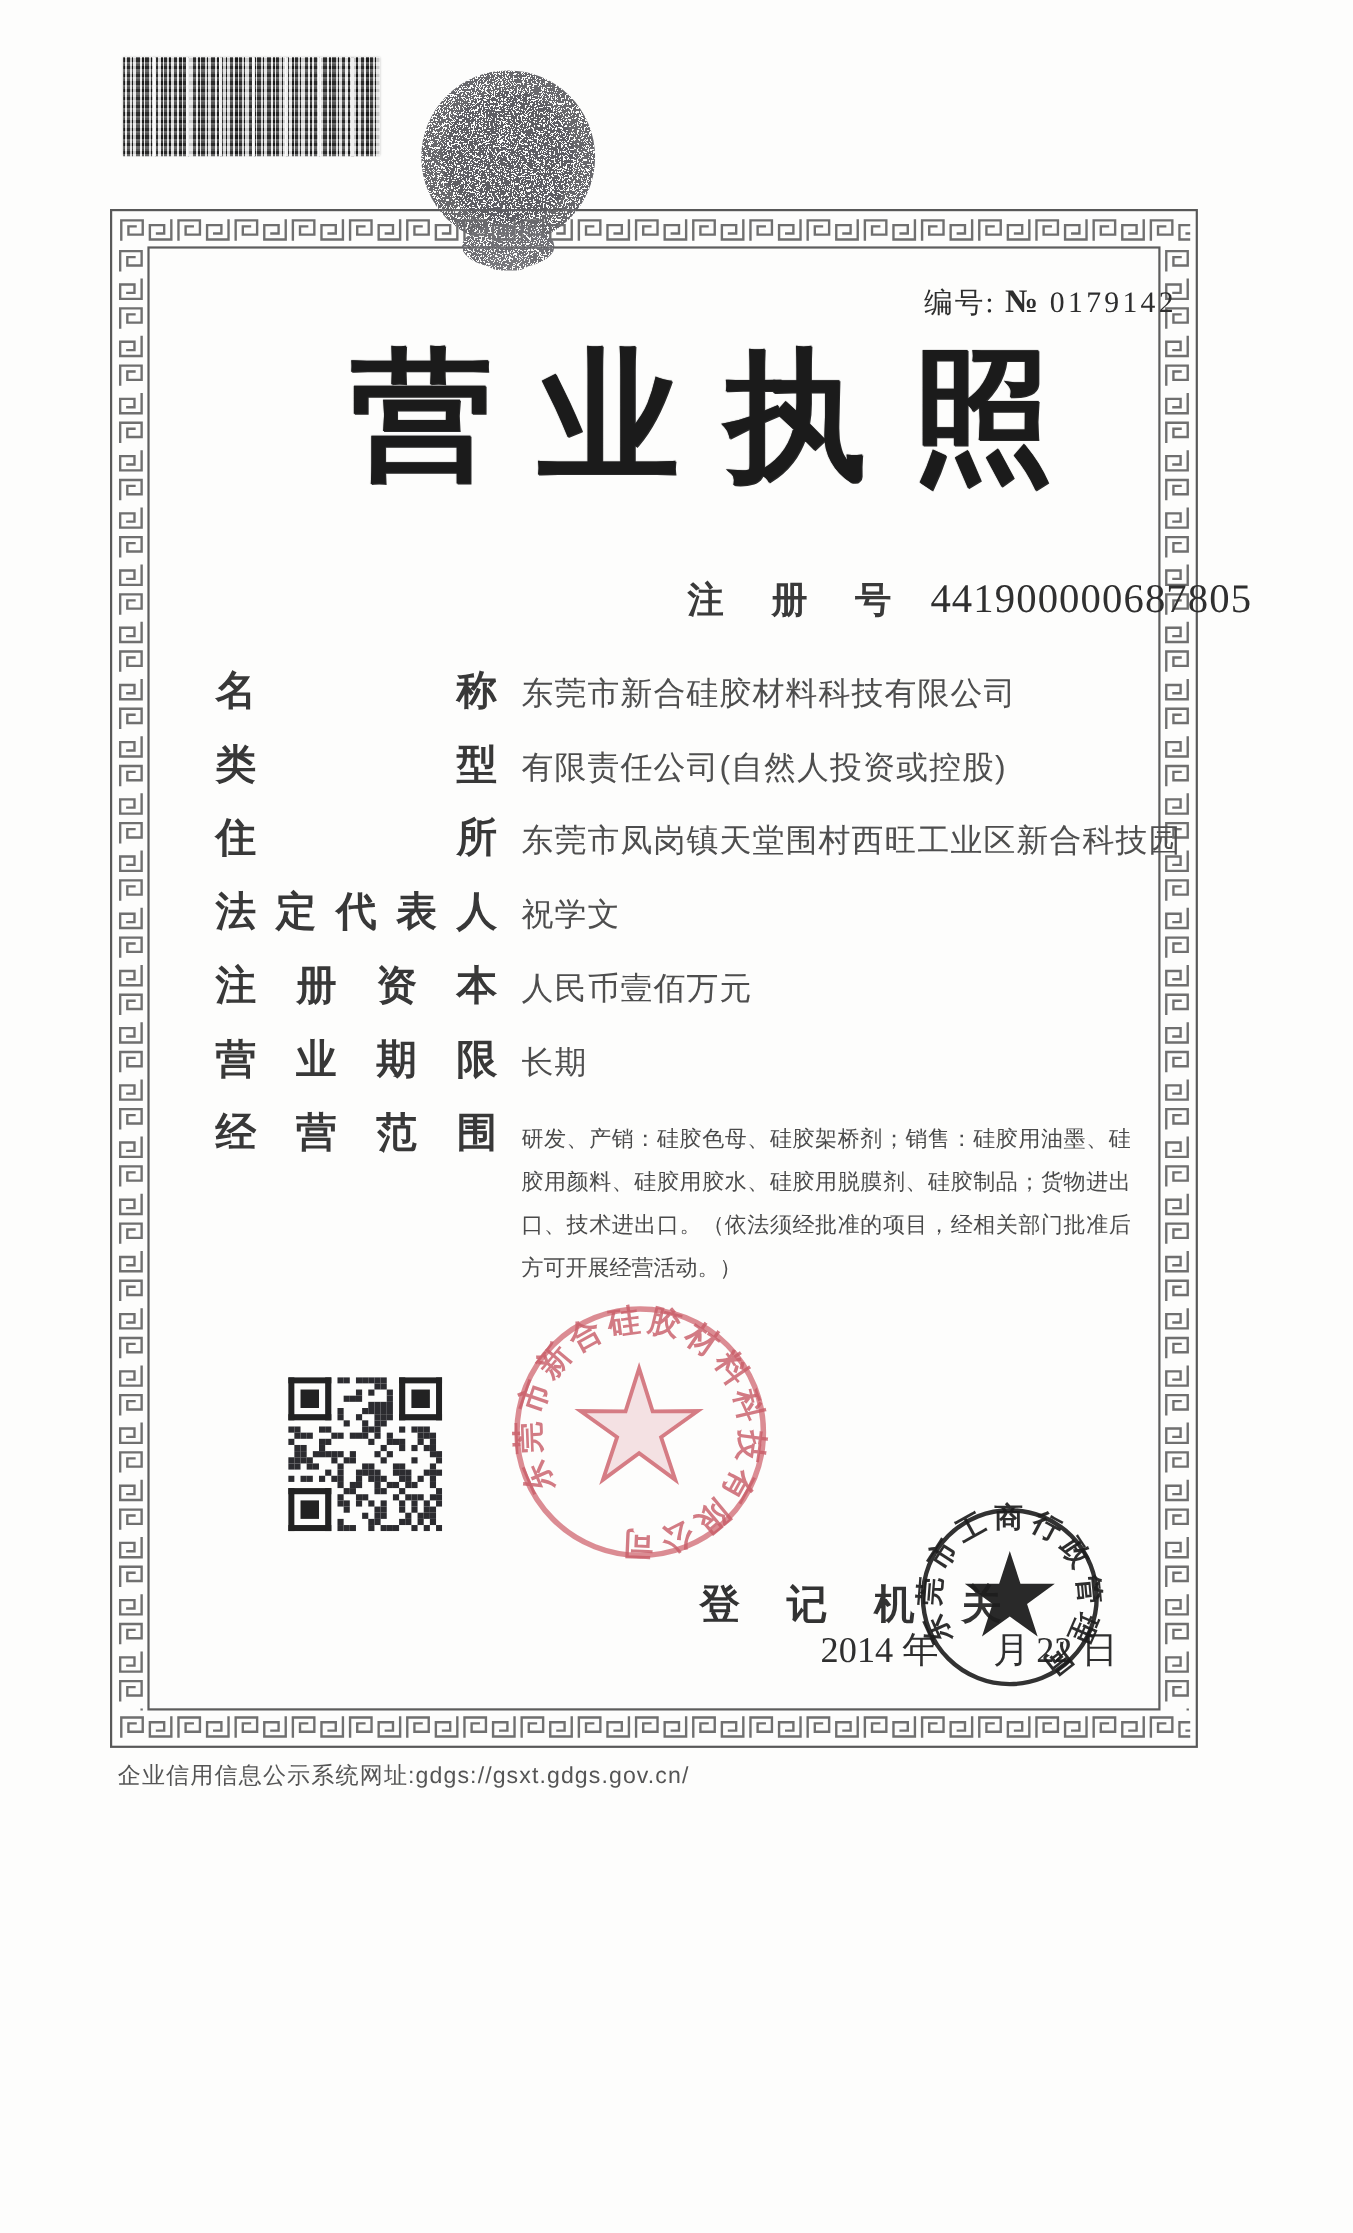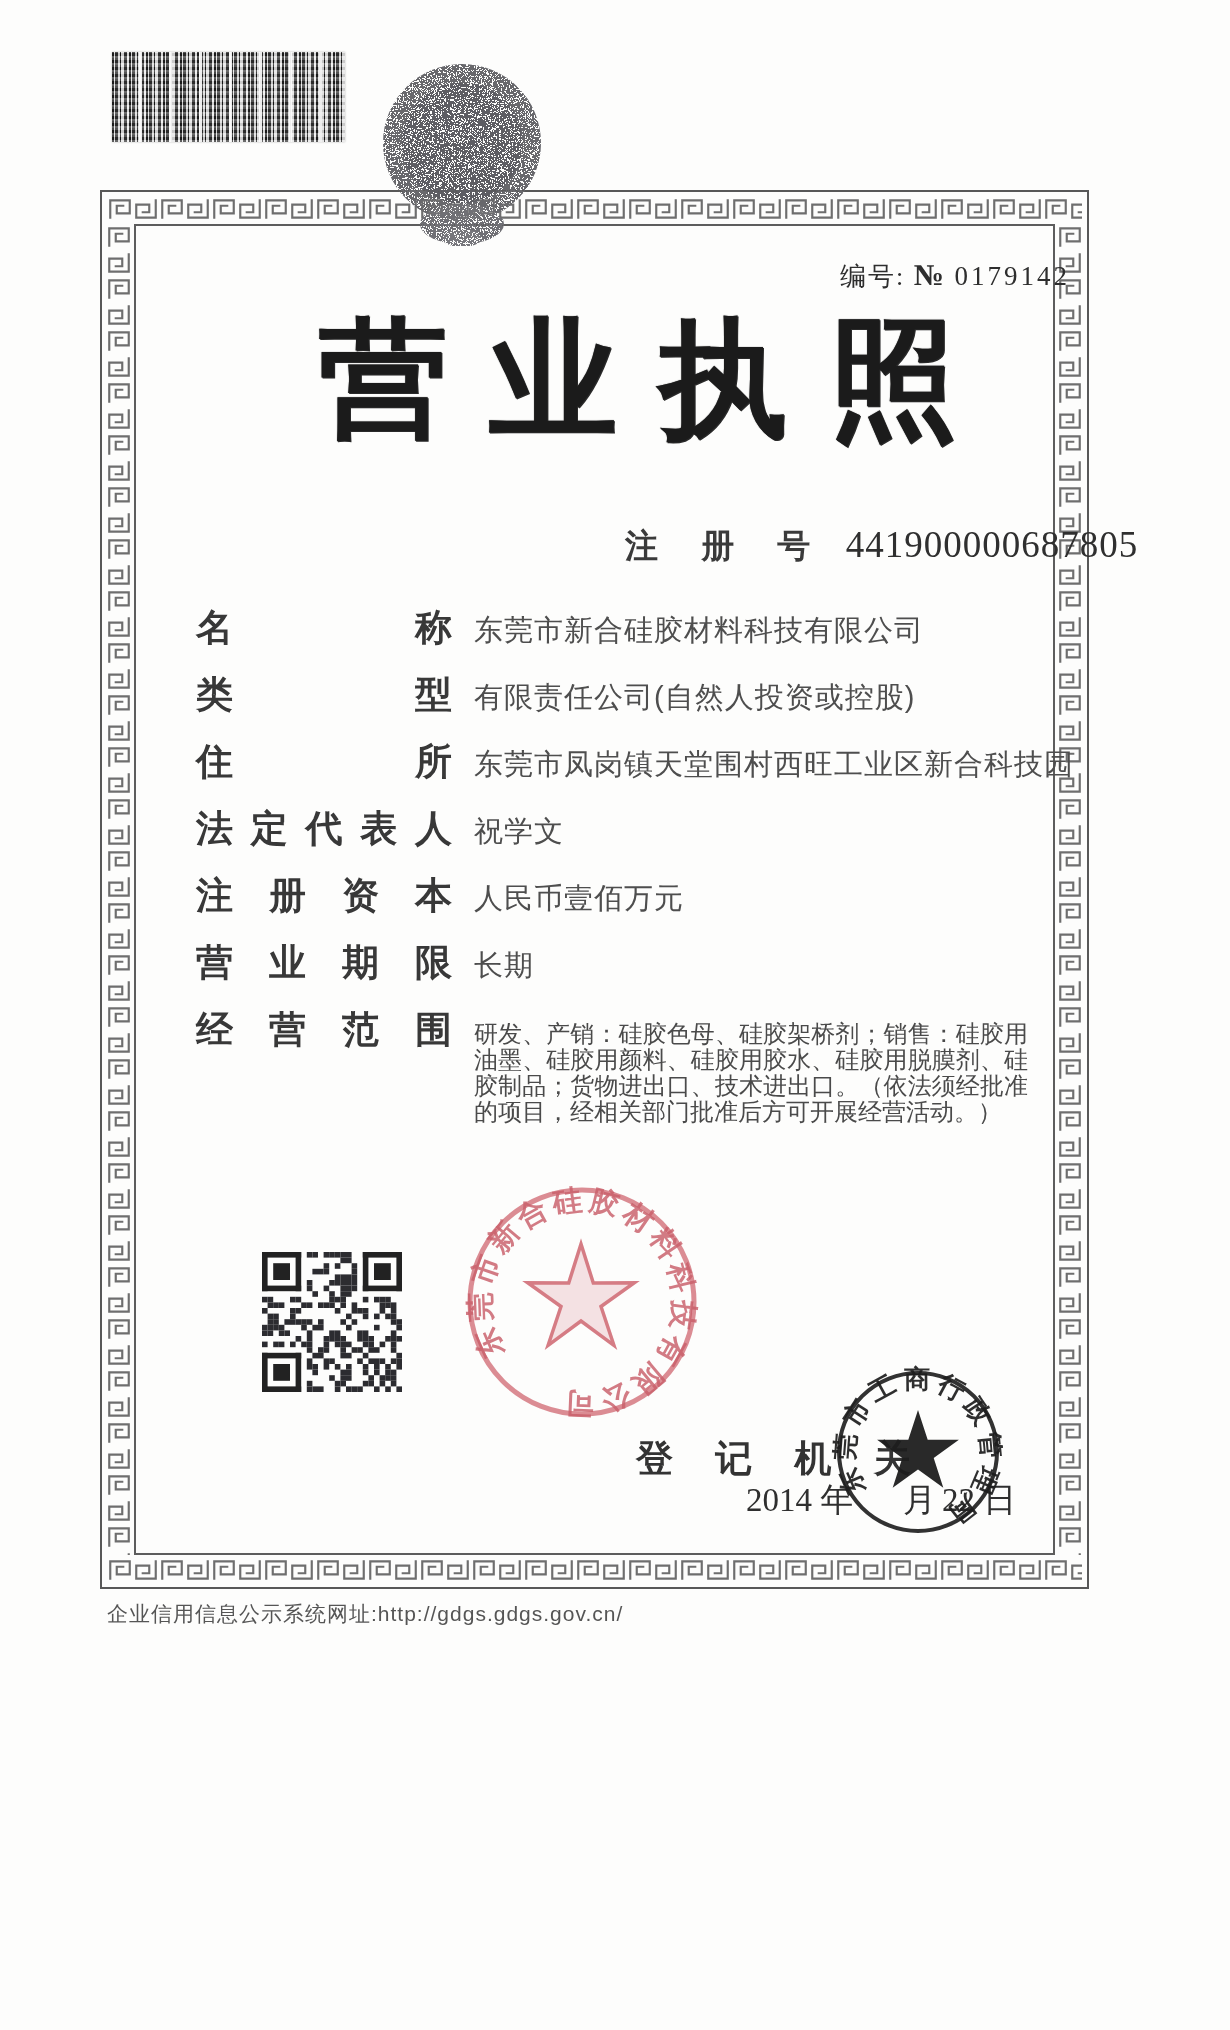--- a/index.html
+++ b/index.html
@@ -43,21 +43,21 @@
   
   .regno{position:absolute; top:523px; left:585px; white-space:nowrap; color:#2f2f2f;margin-left:40px;}
   .regno .lbl{font-size:33px; font-weight:700; letter-spacing:17px; color:#3a3a3a;}
   .regno .val{font-size:37px; font-family:"Liberation Serif","DejaVu Serif",serif; letter-spacing:1px; margin-left:14px;}
   
   .fields{position:absolute; left:196px; top:608px; width:832px;}
   .frow{display:flex; align-items:baseline; min-height:67px;}
   .flabel{flex:none; width:256px; font-size:37px; font-weight:700; color:#383838;
           text-align:justify; text-align-last:justify; line-height:1.1;}
   .fvalue{margin-left:22px; font-size:29px; color:#4e4e4e; letter-spacing:1px; white-space:nowrap;}
-  .fvalue.scope{white-space:normal; font-size:24px; line-height:26px; width:588px; letter-spacing:0;
+  .fvalue.scope{white-space:normal; font-size:20px; line-height:39px; width:588px; letter-spacing:0;
                 text-align:justify; color:#4a4a4a; margin-top:6px;}
   
   .qr{position:absolute; left:262px; top:1252px;}
   
   .red-seal{position:absolute; left:448px; top:1168px; z-index:6;}
   .black-stamp{position:absolute; left:818px; top:1352px; z-index:7;}
   
   .registrar{position:absolute; left:636px; top:1434px; font-size:37px; font-weight:700;
              letter-spacing:16px; color:#333; z-index:5; white-space:nowrap;}
   .datey{position:absolute; top:1478px; font-size:33px; color:#2f2f2f; z-index:5; white-space:nowrap;
@@ -930,15 +930,15 @@
     </defs>
     <circle cx="100" cy="100" r="79" fill="none" stroke="#212121" stroke-width="4" opacity="0.92"></circle>
     <polygon id="stamp-star" fill="#1d1d1d" opacity="0.95" points="100.0,58.0 109.7,87.7 140.9,87.7 115.7,106.1 125.3,135.8 100.0,117.5 74.7,135.8 84.3,106.1 59.1,87.7 90.3,87.7"></polygon>
     <g transform="rotate(-36 100 100)" opacity="0.92">
       <text font-size="26" fill="#1d1d1d" font-weight="700" letter-spacing="1">
         <textPath href="#stampPath" startOffset="0" textLength="312" lengthAdjust="spacing">东莞市工商行政管理局</textPath>
       </text>
     </g>
   </svg>
 
-  <div class="footer-left">企业信用信息公示系统网址:http://gdgs.gdgs.gov.cn/</div>
+  <div class="footer-left">企业信用信息公示系统网址:gdgs://gsxt.gdgs.gov.cn/</div>
 
 </div>
 
 </body></html>

